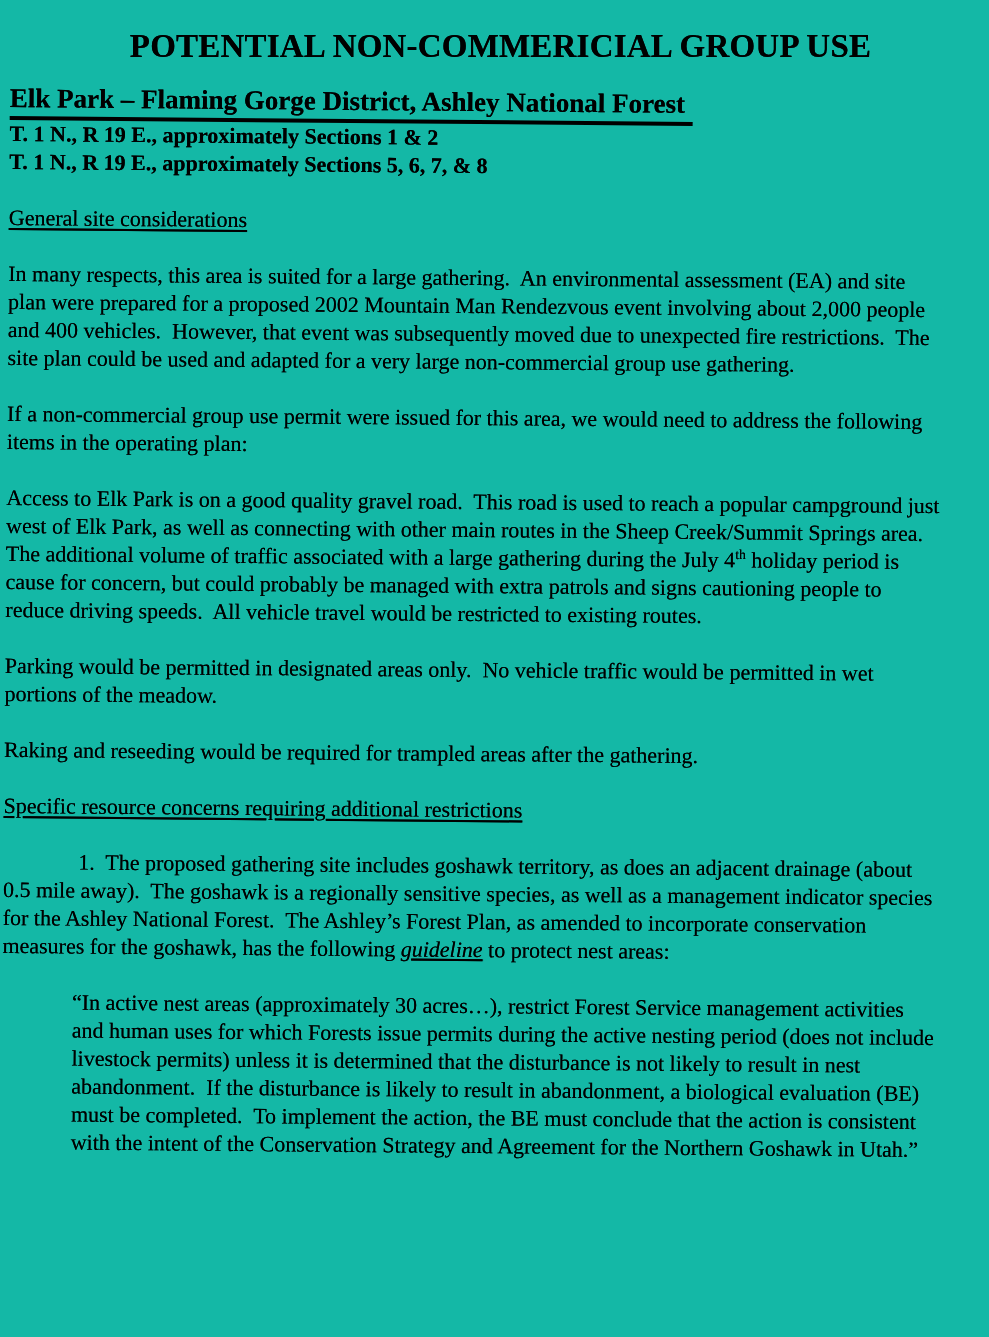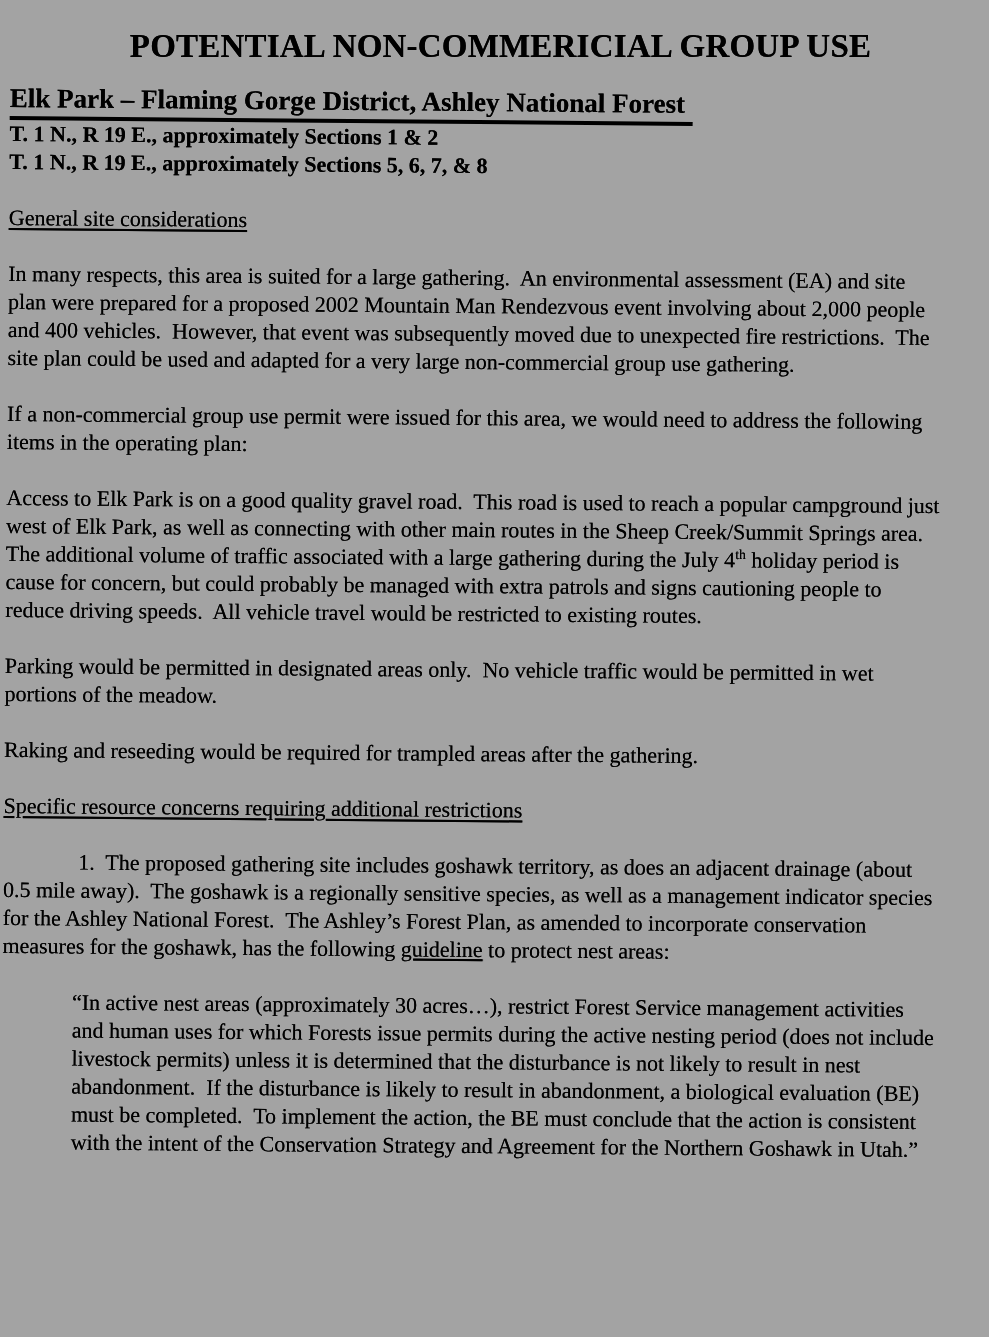--- a/index.html
+++ b/index.html
@@ -3,21 +3,21 @@
 <meta charset="utf-8">
 <style>
   * { box-sizing: border-box; }
   html, body { margin: 0; padding: 0; background: #ffffff; }
 
   .page {
     position: relative;
     width: 989px;
     height: 1337px;
     overflow: hidden;
-    background: #a3a3a3;
+    background: #14b8a6;
     color: #000000;
     font-family: "Liberation Serif", "DejaVu Serif", serif;
     font-size: 22px;
     line-height: 28px;
     padding: 26px 44px 0 10px;
     
     text-shadow: 0 0 0.6px rgba(0,0,0,0.85);
   }
 
   .doc-title {
@@ -71,20 +71,21 @@
 
   sup {
     font-size: 0.62em;
     line-height: 0;
     vertical-align: super;
   }
 
   .u {
     text-decoration: underline;
     text-underline-offset: 2px;
+    font-style: italic;
   }
 </style>
 </head>
 <body>
 
 <div class="page">
 
   <header class="doc-title">
     <div>POTENTIAL NON-COMMERICIAL GROUP USE</div>
   </header>

